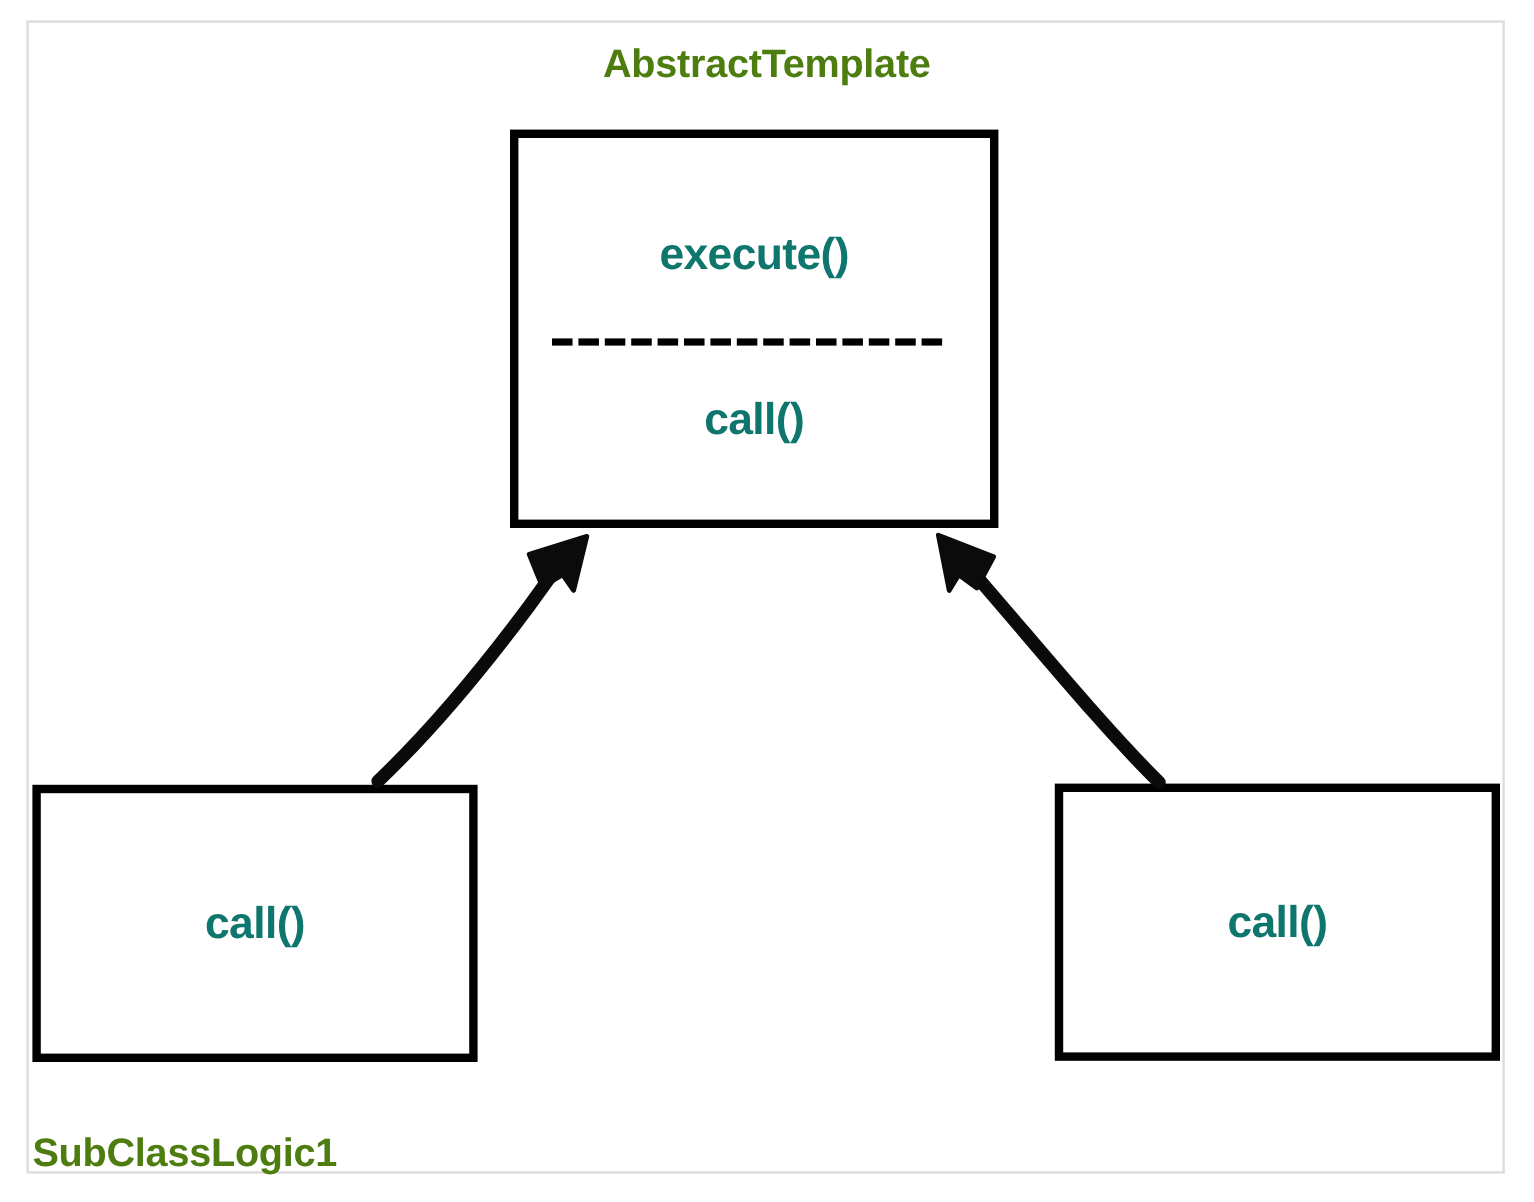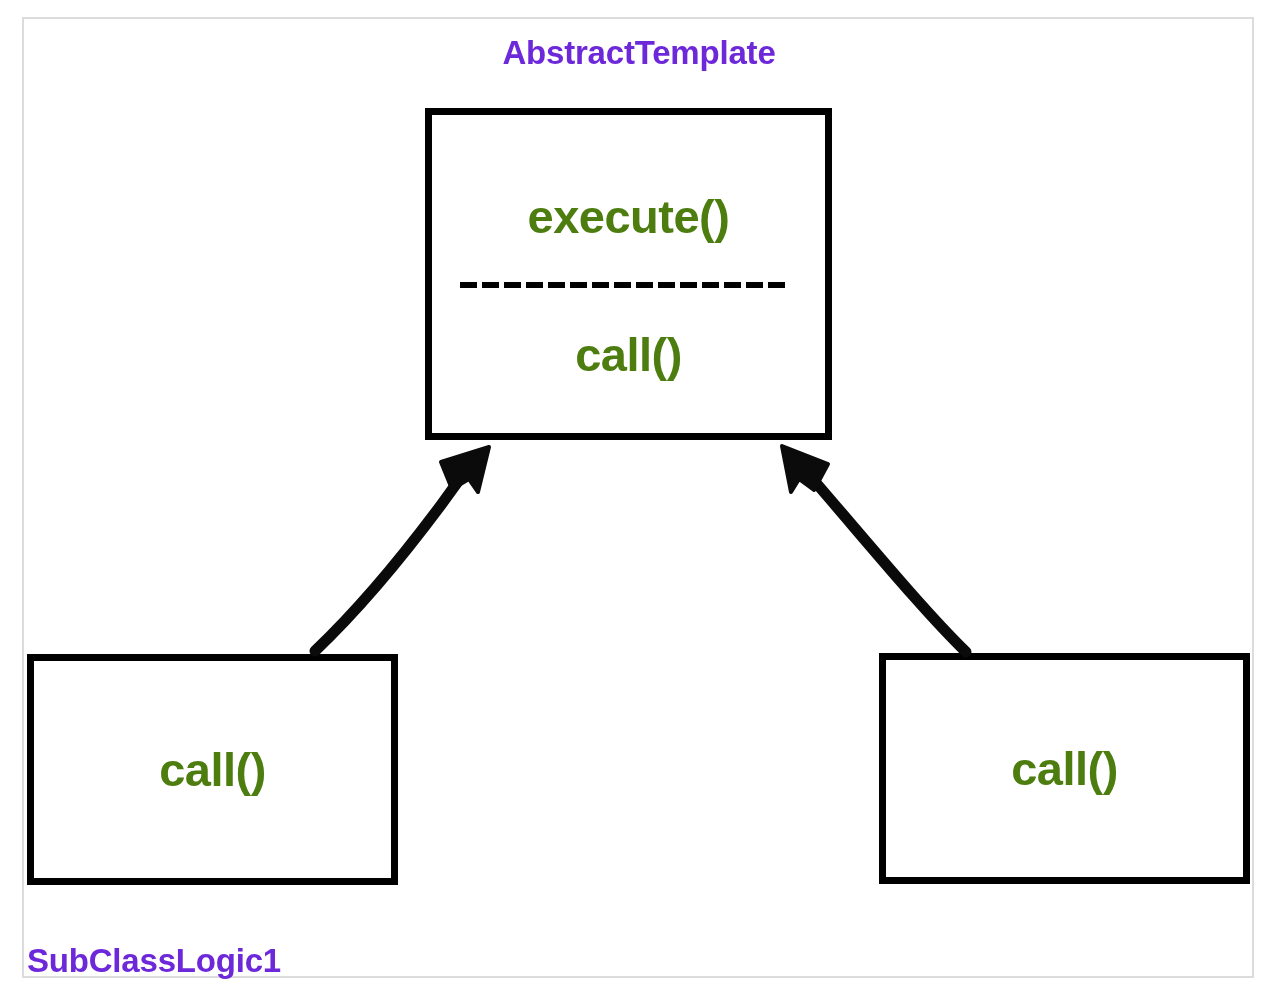--- a/index.html
+++ b/index.html
@@ -70,23 +70,23 @@
     width: 371px;
     height: 231px;
   }
 
   
   .member {
     position: absolute;
     width: 100%;
     left: 0;
     text-align: center;
-    color: #4d7c0f;
+    color: #0f766e;
     font-weight: bold;
-    font-size: 47px;
+    font-size: 37px;
     line-height: 1;
     letter-spacing: -0.5px;
     white-space: nowrap;
   }
 
   .member-execute { top: 78px; }
   .member-call-abstract { top: 216px; }
 
   .member-call-sub {
     top: 50%;
@@ -107,21 +107,21 @@
       rgba(0,0,0,0) 17px,
       rgba(0,0,0,0) 22px
     );
     background-size: 22px 6px;
     background-repeat: repeat-x;
   }
 
   
   .caption {
     position: absolute;
-    color: #6d28d9;
+    color: #4d7c0f;
     font-weight: bold;
     font-size: 33px;
     line-height: 1;
     white-space: nowrap;
     letter-spacing: -0.2px;
   }
 
   .caption-title {
     left: 0;
     top: 36px;

